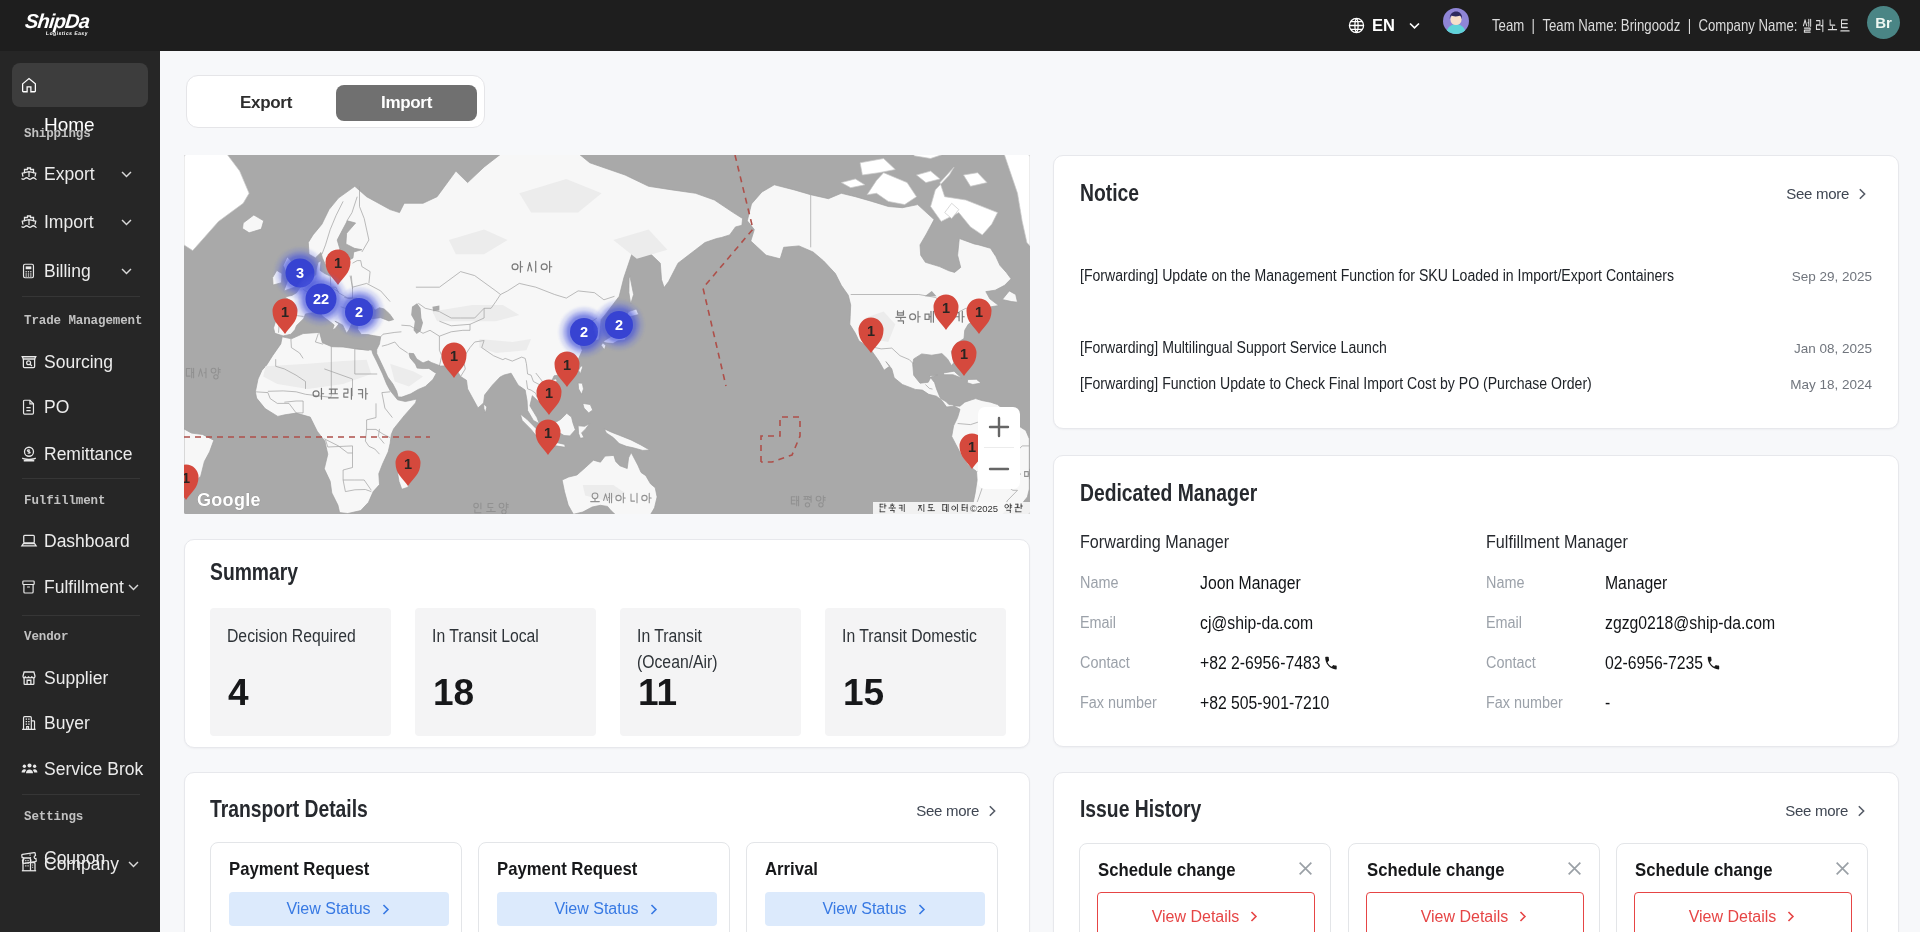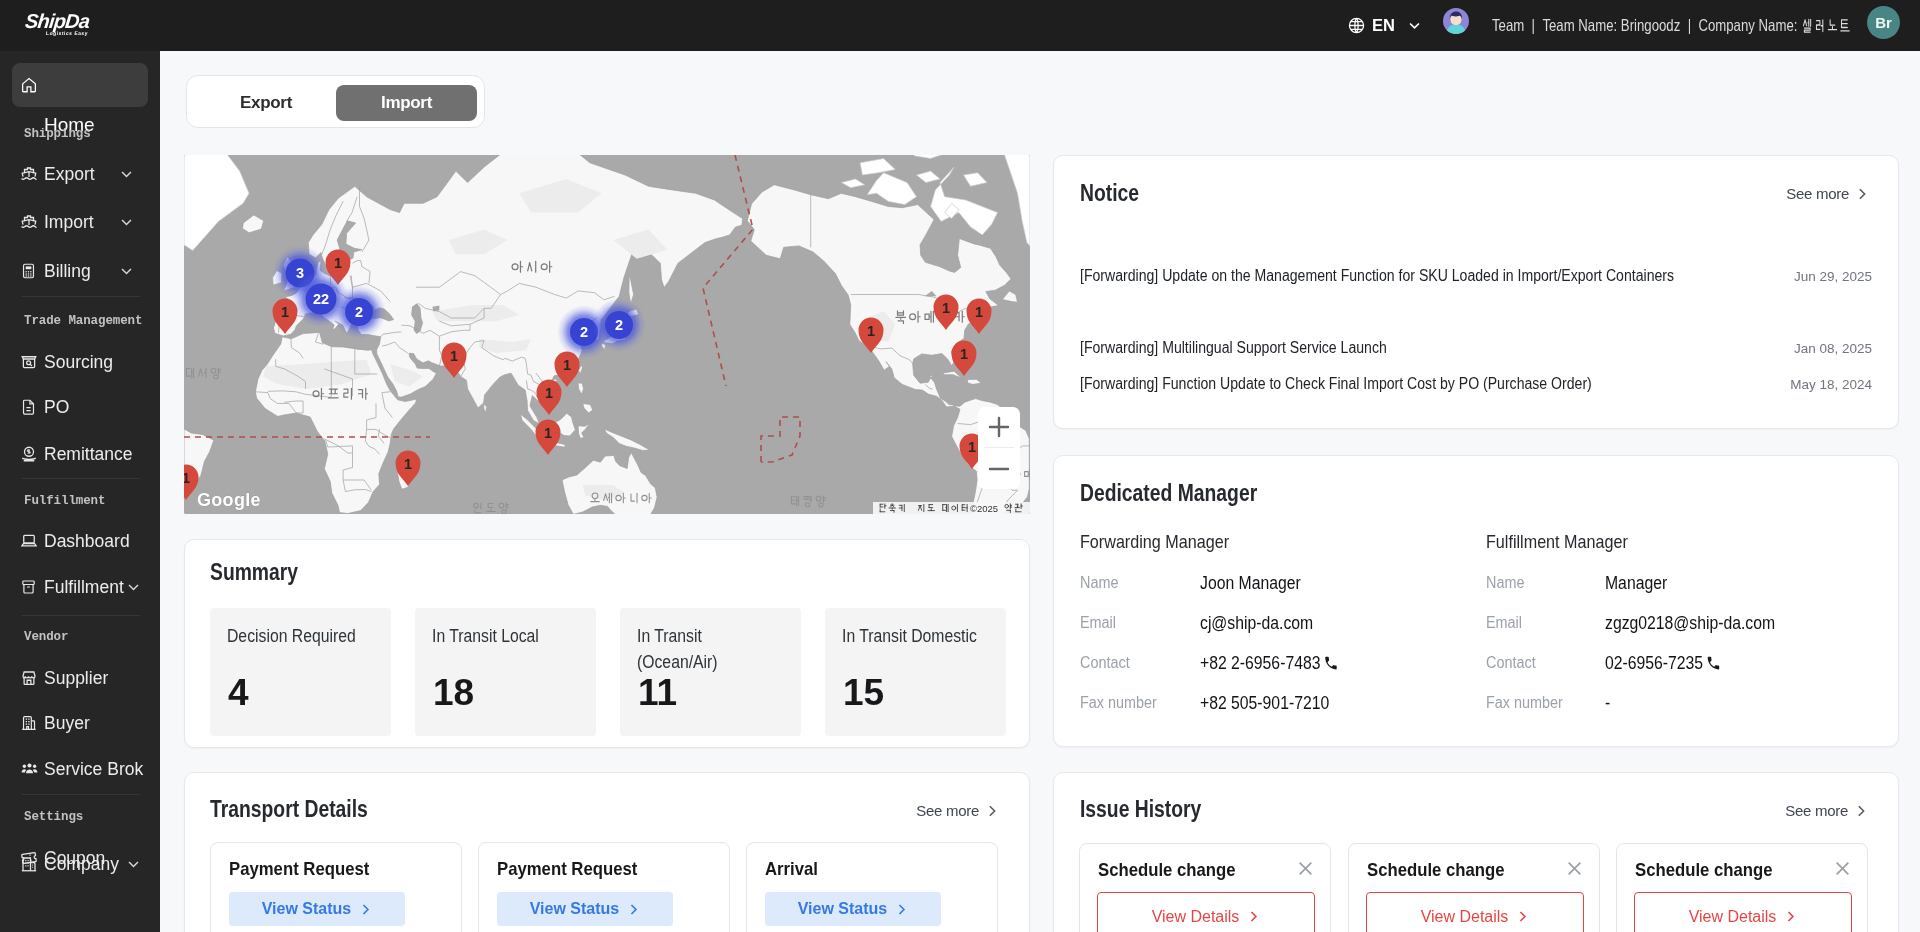--- a/index.html
+++ b/index.html
@@ -30,21 +30,21 @@
 #toggle { position:absolute; left:186px; top:75px; width:299px; height:53px; background:#fff; border:1px solid #e5e5e8; border-radius:12px; }
 #toggle .exp { position:absolute; left:0; top:0; width:158px; height:53px; line-height:53px; text-align:center; font-size:17px; font-weight:bold; color:#2e2e2e; letter-spacing:-.3px;}
 #toggle .imp { position:absolute; left:149px; top:9px; width:141px; height:36px; background:#707070; border-radius:8px; color:#fff; font-size:17px; font-weight:bold; text-align:center; line-height:36px; letter-spacing:-.3px;}
 
 .statbox { position:absolute; background:#f4f4f5; border-radius:4px; width:181px; height:128px; }
 .statbox .lbl { position:absolute; left:17px; top:15px; font-size:17.5px; color:#2e3338; line-height:26px; transform:scaleX(.9); transform-origin:0 50%; white-space:nowrap;}
 .statbox .num { position:absolute; left:18px; bottom:22px; font-size:37px; font-weight:bold; color:#17181a;}
 
 .mini { position:absolute; background:#fff; border:1px solid #e3e5e8; border-radius:8px; width:252px; height:160px; }
 .mini h3 { position:absolute; left:18px; top:15px; font-size:19px; font-weight:bold; color:#17181a; transform:scaleX(.88); transform-origin:0 50%; white-space:nowrap;}
-.btn-blue { position:absolute; left:18px; top:49px; width:176px; height:34px; background:#dceafc; border-radius:4px; color:#3779e3; font-size:16px; font-weight:700; display:flex; align-items:center; justify-content:center; gap:8px;}
+.btn-blue { position:absolute; left:18px; top:49px; width:220px; height:34px; background:#dceafc; border-radius:4px; color:#3779e3; font-size:16px; font-weight:400; display:flex; align-items:center; justify-content:center; gap:8px;}
 .btn-red { position:absolute; left:17px; top:48px; width:218px; height:49px; background:#fff; border:1px solid #e64545; border-radius:4px; color:#e64545; font-size:16px; font-weight:500; display:flex; align-items:center; justify-content:center; gap:8px;}
 .closex { position:absolute; right:16px; top:16px; }
 
 .nrow { position:absolute; left:26px; width:794px; height:36px; }
 .nrow .t { position:absolute; left:0; top:50%; transform:translateY(-50%) scaleX(.88); transform-origin:0 50%; font-size:16px; color:#202429; white-space:nowrap;}
 .nrow .d { position:absolute; right:2px; top:50%; transform:translateY(-50%); font-size:13.5px; color:#70757d;}
 
 .mgr-h { position:absolute; font-size:19px; font-weight:500; color:#26292e; transform:translateY(-50%) scaleX(.85); transform-origin:0 50%;}
 .mgr-lbl { position:absolute; font-size:16px; color:#9ba1a9; transform:translateY(-50%) scaleX(.9); transform-origin:0 50%;}
 .mgr-val { position:absolute; font-size:17.5px; color:#111316; transform:translateY(-50%) scaleX(.9); transform-origin:0 50%; white-space:nowrap;}
@@ -579,21 +579,21 @@
 
 <div class="card" style="left:1053px; top:155px; width:846px; height:274px;">
   <div class="card-title" style="position:absolute; left:26px; top:24px;">Notice</div>
   <div class="seemore" style="right:29px; top:29px;">See more
     <svg width="14" height="14" viewBox="0 0 16 16" fill="none" stroke="#555b66" stroke-width="1.8">
         <path d="M5.5 2.5 11 8l-5.5 5.5"></path>
       </svg>
   </div>
   <div class="nrow" style="top:102px;">
       <div class="t">[Forwarding] Update on the Management Function for SKU Loaded in Import/Export Containers</div>
-      <div class="d">Jun 29, 2025</div>
+      <div class="d">Sep 29, 2025</div>
     </div>
   <div class="nrow" style="top:174px;">
       <div class="t">[Forwarding] Multilingual Support Service Launch</div>
       <div class="d">Jan 08, 2025</div>
     </div>
   <div class="nrow" style="top:210px;">
       <div class="t">[Forwarding] Function Update to Check Final Import Cost by PO (Purchase Order)</div>
       <div class="d">May 18, 2024</div>
     </div>
 </div>

